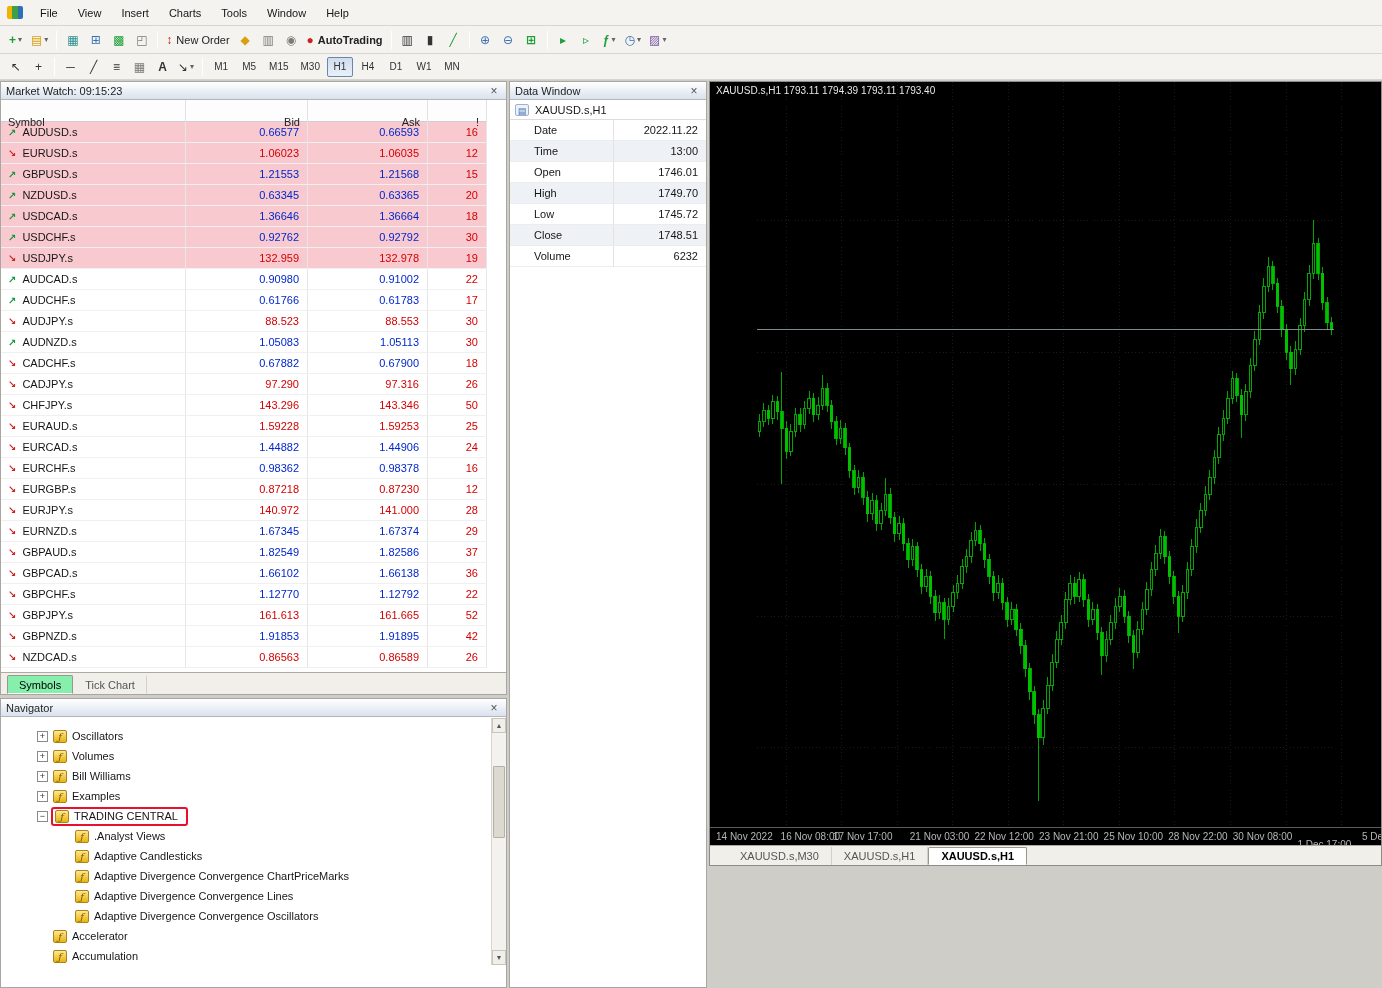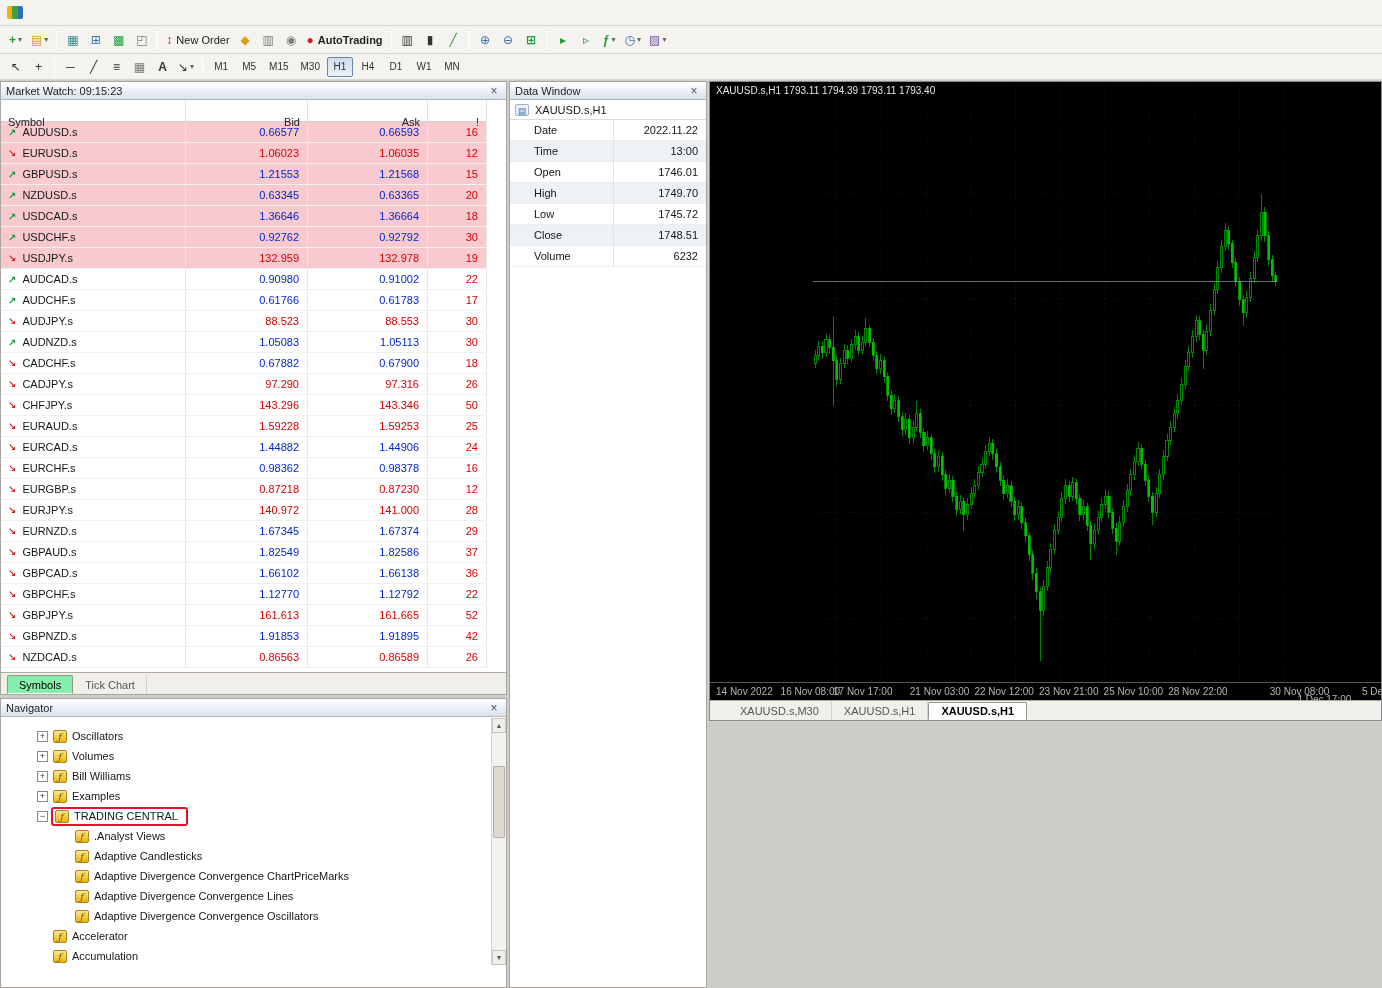--- a/index.html
+++ b/index.html
@@ -75,37 +75,46 @@
   
   #data-window{left:509px;top:81px;width:198px;height:907px}
   .dw-symbolrow{height:20px;display:flex;align-items:center;gap:6px;padding:0 5px;border-bottom:1px solid #dcdcdc}
   .dw-mini{width:14px;height:12px;font-size:9px;line-height:12px;text-align:center;color:#3a6fb5;
     border:1px solid #9db0c8;border-radius:2px;background:#eef3fa}
   .dw-row{display:grid;grid-template-columns:104px 1fr;height:21px;border-bottom:1px solid #ececec}
   .dw-row:nth-child(even){background:#eef1f6}
   .dw-label{padding-left:24px;line-height:20px;border-right:1px solid #e2e2e2}
   .dw-value{text-align:right;padding-right:8px;line-height:20px}
   
-  #chart-area{position:absolute;left:709px;top:81px;width:673px;height:640px;background:#000;border:1px solid #8c8c8c}
+  #chart-area{position:absolute;left:709px;top:81px;width:673px;height:785px;background:#000;border:1px solid #8c8c8c}
   #plot{position:absolute;left:0;right:0;top:0;bottom:38px;background:#000}
   #chart-svg{position:absolute;inset:0;width:100%;height:100%}
   .ohlc-label{position:absolute;top:3px;left:6px;color:#e6e6e6;font-size:10px;white-space:nowrap}
   #x-axis{position:absolute;left:0;right:0;bottom:20px;height:18px;background:#000;border-top:1px solid #5a5a5a;
     color:#b5b5b5;font-size:10px;overflow:hidden}
   #x-axis span{position:absolute;top:3px;white-space:nowrap}
   #chart-tabs{position:absolute;left:0;right:0;bottom:0;height:20px;background:#f0efe9;border-top:1px solid #aeaaa2;
     display:flex;align-items:flex-end;padding-left:18px}
   .ctab{height:18px;padding:0 12px;display:flex;align-items:center;color:#555;border-right:1px solid #d3d0c8}
   .ctab.active{background:#fff;border:1px solid #9a968c;border-bottom:1px solid #fff;border-radius:2px 2px 0 0;color:#000;font-weight:bold}
 </style>
 </head>
 <body>
 
 <div class="menubar">
   <div class="app-icon"></div>
+  <div id="menu-items" style="display:flex">
+      <div class="menu-item">File</div>
+      <div class="menu-item">View</div>
+      <div class="menu-item">Insert</div>
+      <div class="menu-item">Charts</div>
+      <div class="menu-item">Tools</div>
+      <div class="menu-item">Window</div>
+      <div class="menu-item">Help</div>
+    </div>
 </div>
 
 <div class="toolbar">
   <div class="tbtn">
       <span class="g-green">+</span>
       <span class="caret">▾</span>
     </div>
   <div class="tbtn">
       <span class="g-gold">▤</span>
       <span class="caret">▾</span>
@@ -869,21 +878,21 @@
   </div>
   <div id="x-axis">
       <span style="left: 6px; color: rgb(181, 181, 181);">14 Nov 2022</span>
       <span style="left: 70.6px; color: rgb(181, 181, 181);">16 Nov 08:00</span>
       <span style="left: 123px; color: rgb(181, 181, 181);">17 Nov 17:00</span>
       <span style="left: 199.8px; color: rgb(181, 181, 181);">21 Nov 03:00</span>
       <span style="left: 264.4px; color: rgb(181, 181, 181);">22 Nov 12:00</span>
       <span style="left: 329px; color: rgb(181, 181, 181);">23 Nov 21:00</span>
       <span style="left: 393.6px; color: rgb(181, 181, 181);">25 Nov 10:00</span>
       <span style="left: 458.2px; color: rgb(181, 181, 181);">28 Nov 22:00</span>
-      <span style="left: 522.8px; color: rgb(181, 181, 181); margin-left: 37px;">30 Nov 08:00</span>
+      <span style="left: 522.8px; color: rgb(181, 181, 181);">30 Nov 08:00</span>
       <span style="left: 587.4px; color: rgb(181, 181, 181); margin-top: 8px;">1 Dec 17:00</span>
       <span style="left: 652px; color: rgb(181, 181, 181);">5 Dec 02:00</span>
     </div>
   <div id="chart-tabs">
       <div class="ctab">XAUUSD.s,M30</div>
       <div class="ctab">XAUUSD.s,H1</div>
       <div class="ctab active">XAUUSD.s,H1</div>
     </div>
 </div>
 

